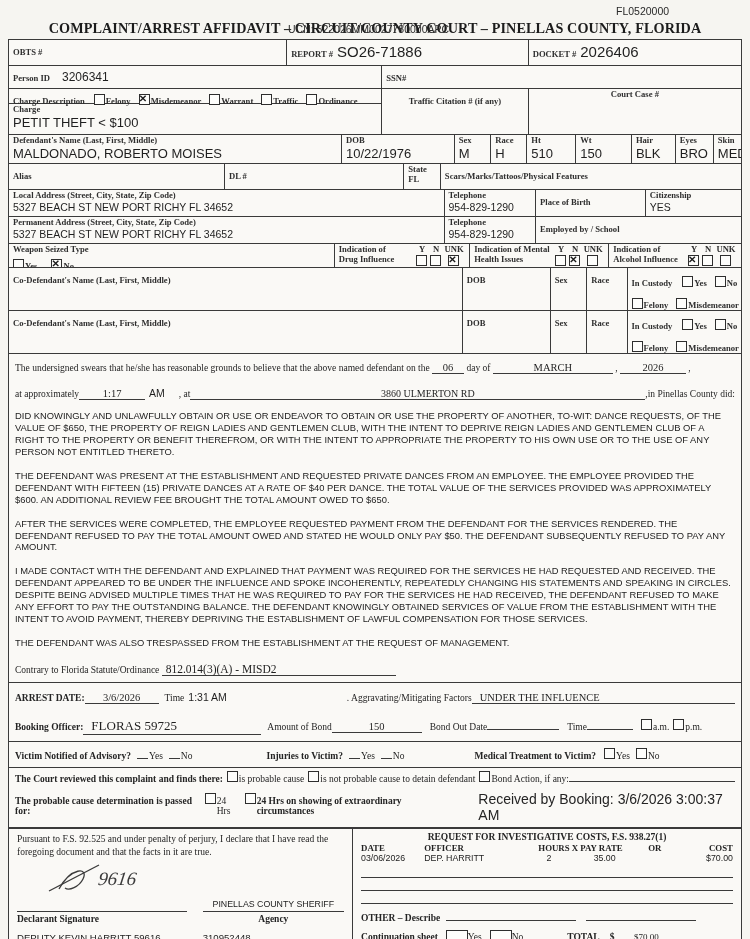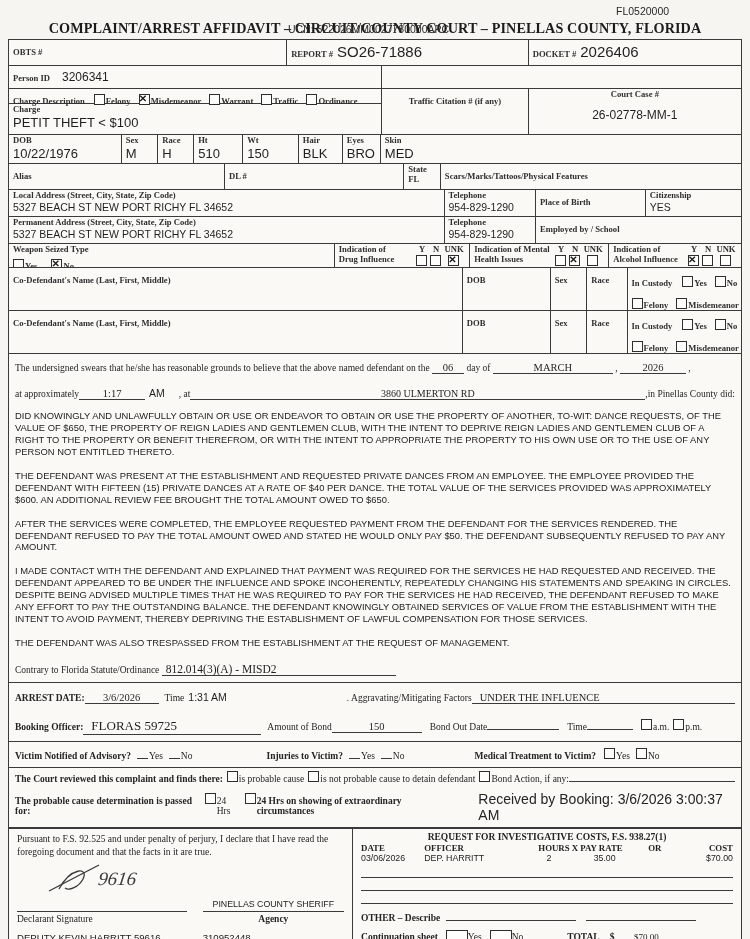--- a/index.html
+++ b/index.html
@@ -72,20 +72,23 @@
         <span class="lbl">DOCKET #</span>
         <span class="vbig">2026406</span>
       </div>
     </div>
 
     <div class="r" style="height:23px">
       <div class="c" style="width:51%">
         <span class="lbl">Person ID</span>
         <span class="v12" style="margin-left:8px">3206341</span>
       </div>
+      <div class="c last" style="flex:1">
+        <span class="lbl">SSN#</span>
+      </div>
     </div>
 
     <div class="r" style="height:46px">
       <div class="c" style="width:51%;padding:0">
         <div style="border-bottom:1px solid #3a3a3a;padding:1px 4px;height:15px;box-sizing:border-box;white-space:nowrap">
           <span class="lbl">Charge Description</span>
           <span class="cb" style="margin-left:5px"></span><span class="lbl">Felony</span>
           <span class="cb checked" style="margin-left:4px"></span><span class="lbl">Misdemeanor</span>
           <span class="cb" style="margin-left:4px"></span><span class="lbl">Warrant</span>
           <span class="cb" style="margin-left:4px"></span><span class="lbl">Traffic</span>
@@ -94,25 +97,28 @@
         <div style="padding:1px 4px">
           <div class="lbl">Charge</div>
           <div class="v13">PETIT THEFT &lt; $100</div>
         </div>
       </div>
       <div class="c" style="width:20%;text-align:center">
         <span class="lbl">Traffic Citation # (if any)</span>
       </div>
       <div class="c last" style="flex:1;text-align:center">
         <div class="lbl">Court Case #</div>
-        <div class="v12" style="margin-top:8px">26-02778-MM-1</div>
       </div>
     </div>
 
     <div class="r" style="height:29px">
+      <div class="c" style="width:45.5%">
+        <div class="lbl">Defendant's Name (Last, First, Middle)</div>
+        <div class="v13">MALDONADO, ROBERTO MOISES</div>
+      </div>
       <div class="c" style="width:15.4%">
         <div class="lbl">DOB</div>
         <div class="v13">10/22/1976</div>
       </div>
       <div class="c" style="width:5%">
         <div class="lbl">Sex</div>
         <div class="v13">M</div>
       </div>
       <div class="c" style="width:4.9%">
         <div class="lbl">Race</div>
@@ -388,21 +394,21 @@
       <div style="width:47%;border-right:1px solid #3a3a3a;padding:4px 8px 6px 8px;box-sizing:border-box">
         <div class="ser9" style="line-height:1.35">Pursuant to F.S. 92.525 and under penalty of perjury, I declare that I have read the foregoing document and that the facts in it are true.</div>
         <svg width="150" height="34" style="margin:2px 0 0 28px">
           <path d="M4 30 L 54 4" stroke="#3b3b3b" stroke-width="1.4" fill="none"></path>
           <path d="M14 28 C 26 6, 44 6, 38 18 C 34 26 24 30 20 27" stroke="#3b3b3b" stroke-width="1.3" fill="none"></path>
           <text x="56" y="24" font-size="19" font-style="italic" font-family="Liberation Serif, serif" fill="#3b3b3b" transform="skewX(-8)">9616</text>
         </svg>
         <div style="display:flex;gap:16px;align-items:flex-end">
           <div style="flex:1.2">
             <div class="sline"></div>
-            <div class="ser9" style="font-weight:400;margin-top:2px">Declarant  Signature</div>
+            <div class="ser9" style="font-weight:700;margin-top:2px">Declarant  Signature</div>
           </div>
           <div style="flex:1;text-align:center">
             <div style="font-family:'Liberation Sans',sans-serif;font-size:8.8px">PINELLAS COUNTY SHERIFF</div>
             <div class="sline" style="height:2px"></div>
             <div class="ser9" style="font-weight:600;margin-top:2px">Agency</div>
           </div>
         </div>
         <div style="display:flex;gap:16px;align-items:flex-end;margin-top:8px">
           <div style="flex:1.2">
             <div style="font-family:'Liberation Sans',sans-serif;font-size:9.6px">DEPUTY KEVIN HARRITT 59616</div>

